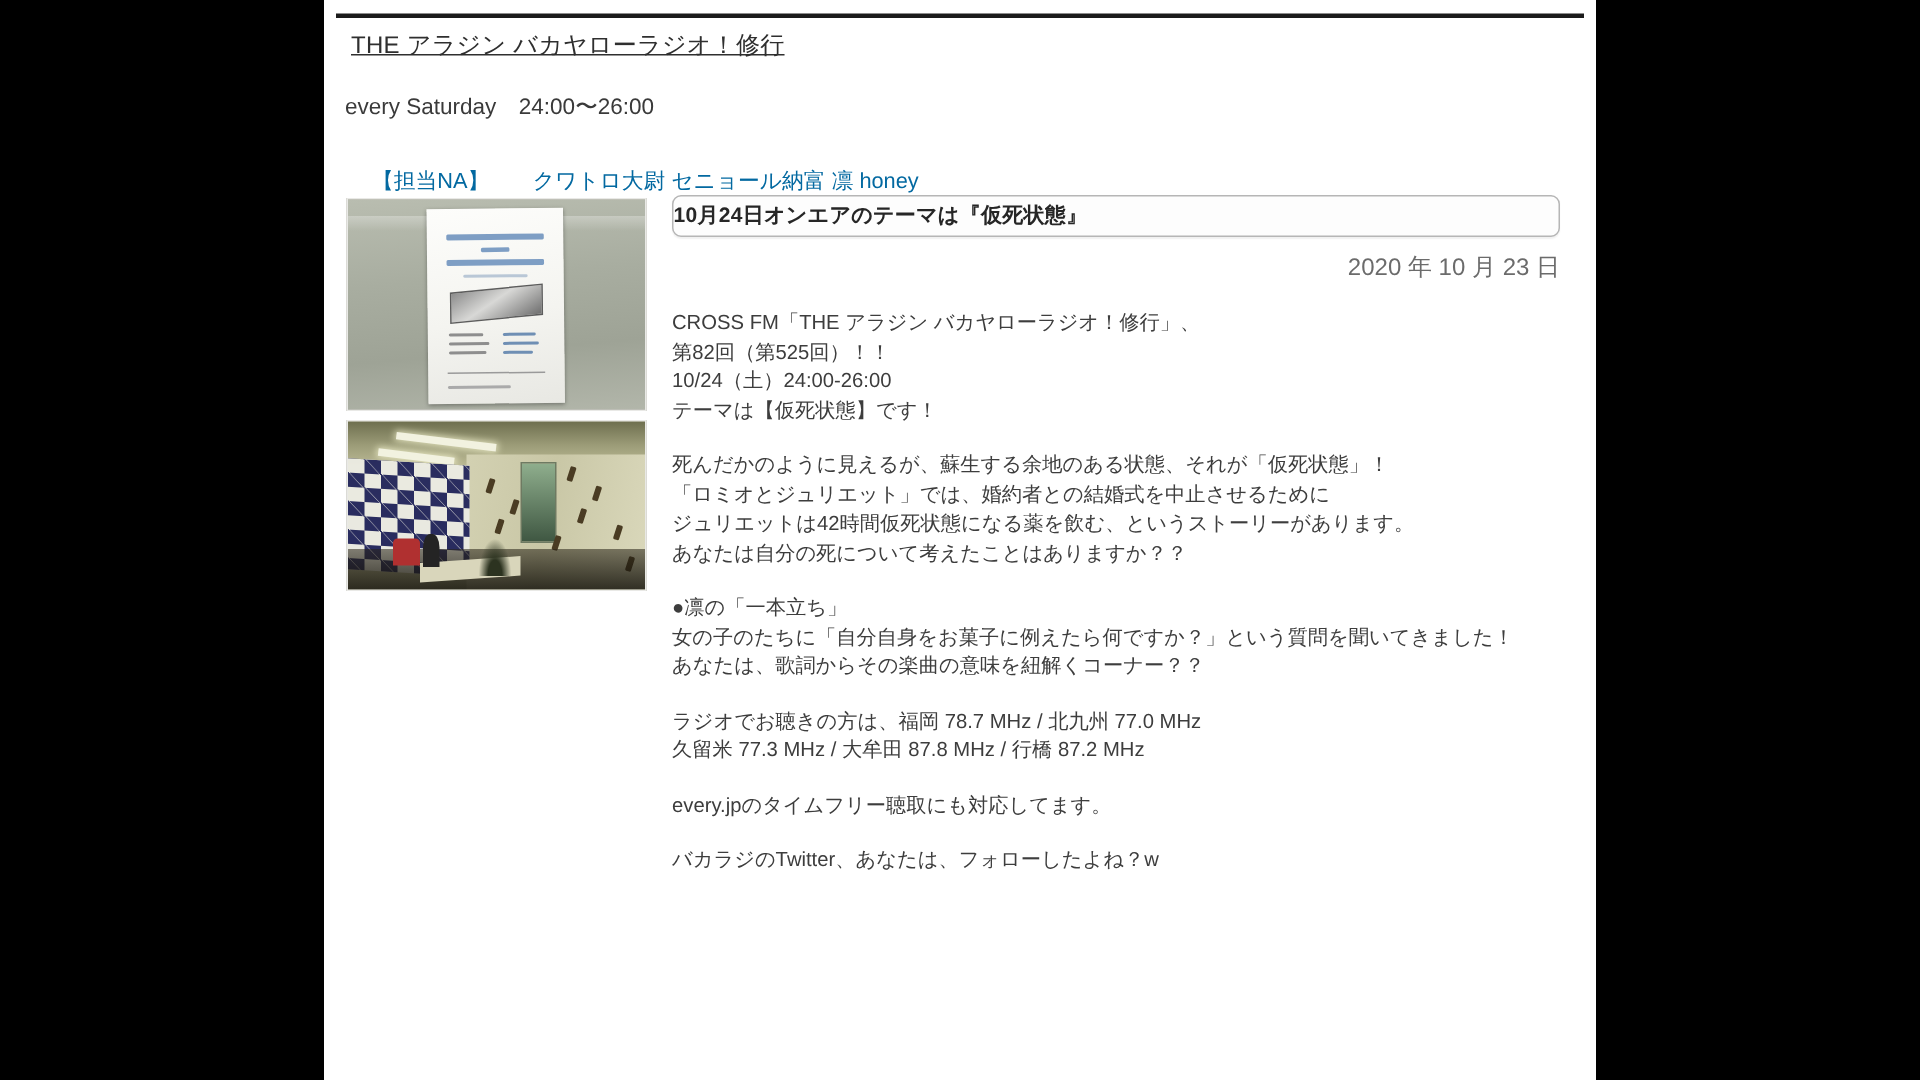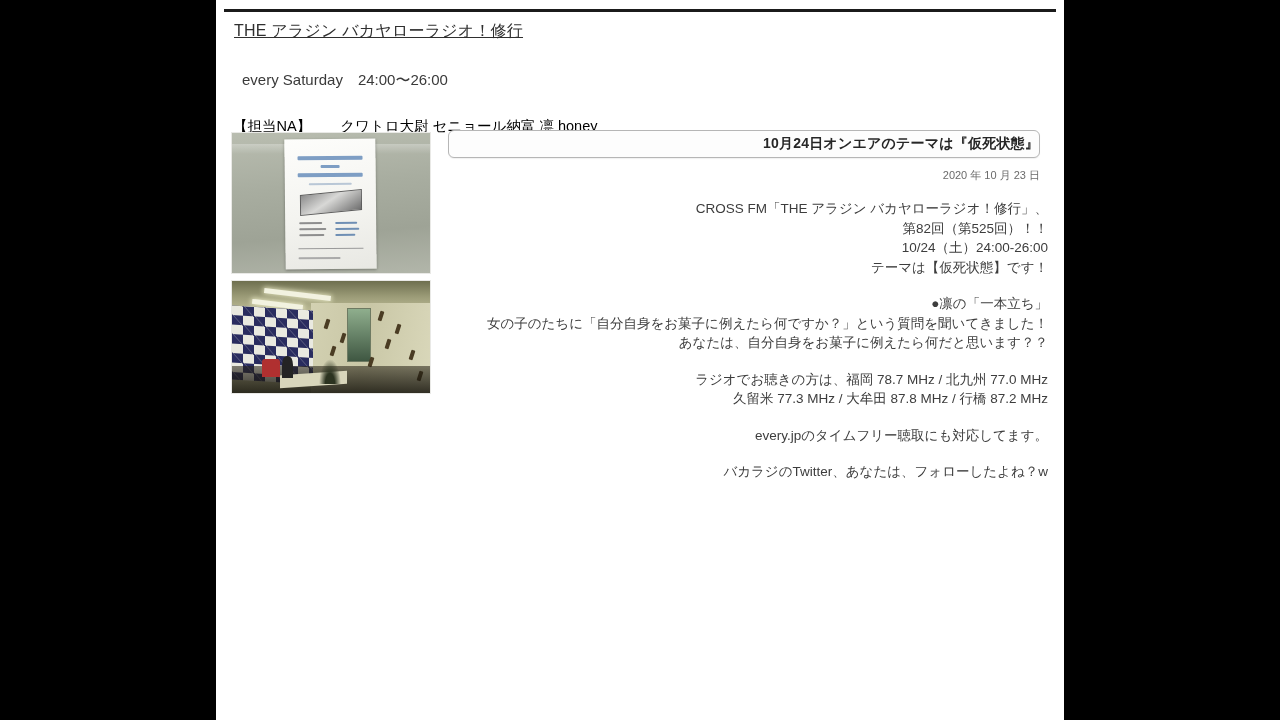--- a/index.html
+++ b/index.html
@@ -54,33 +54,33 @@
     padding: 0 0 0 14px;
     font-size: 16px;
     font-weight: 400;
     line-height: 22px;
     color: #2f2f2f;
     letter-spacing: .2px;
     white-space: nowrap;
     text-decoration: underline;
   }
   .airtime {
-    margin: 12px;
+    margin: 0;
     padding: 16px 0 0 14px;
     font-size: 15px;
     line-height: 20px;
     color: #3a3a3a;
     white-space: nowrap;
   }
   .crew {
-    margin: 0;
+    margin: 15px;
     padding: 14px 16px 0 17px;
     font-size: 14.5px;
     line-height: 20px;
-    color: #000000;
+    color: #0369a1;
     white-space: nowrap;
   }
 
   
   .media-col {
     position: absolute;
     left: 15px;
     top: 132px;
     width: 200px;
   }
@@ -246,43 +246,42 @@
 
   .theme-banner {
     width: 592px;
     height: 28px;
     border: 1px solid #b6b6b6;
     border-radius: 6px;
     background: #fdfdfd;
     box-shadow: 0 1px 1px rgba(0,0,0,.06);
     display: flex;
     align-items: center;
-    justify-content: flex-end;
+    justify-content: flex-start;
   }
   .theme-banner-text {
     font-size: 14px;
     font-weight: 700;
     color: #262626;
     letter-spacing: .2px;
     white-space: nowrap;
   }
 
   .post-date {
     width: 592px;
     text-align: right;
     padding-top: 10px;
-    font-size: 11px;
+    font-size: 16px;
     color: #6b6b6b;
     white-space: nowrap;
   }
 
   .body-copy {
     padding-top: 16px;
     width: 600px;
-    text-align: right;
   }
   .para {
     margin: 0 0 17px 0;
     font-size: 13.5px;
     line-height: 19.5px;
     color: #3d3d3d;
     white-space: pre-wrap;
   }
   .para:last-child { margin-bottom: 0; }
 </style>
@@ -354,23 +353,27 @@
         <span class="theme-banner-text">10月24日オンエアのテーマは『仮死状態』</span>
       </div>
 
       <div class="post-date">2020 年 10 月 23 日</div>
 
       <div class="body-copy">
         <p class="para">CROSS FM「THE アラジン バカヤローラジオ！修行」、
 第82回（第525回）！！
 10/24（土）24:00-26:00
 テーマは【仮死状態】です！</p>
+        <p class="para">死んだかのように見えるが、蘇生する余地のある状態、それが「仮死状態」！
+「ロミオとジュリエット」では、婚約者との結婚式を中止させるために
+ジュリエットは42時間仮死状態になる薬を飲む、というストーリーがあります。
+あなたは自分の死について考えたことはありますか？？</p>
         <p class="para">●凛の「一本立ち」
 女の子のたちに「自分自身をお菓子に例えたら何ですか？」という質問を聞いてきました！
-あなたは、自分自身をお菓子に例えたら何だと思います？？</p>
+あなたは、歌詞からその楽曲の意味を紐解くコーナー？？</p>
         <p class="para">ラジオでお聴きの方は、福岡 78.7 MHz / 北九州 77.0 MHz
 久留米 77.3 MHz / 大牟田 87.8 MHz / 行橋 87.2 MHz</p>
         <p class="para">every.jpのタイムフリー聴取にも対応してます。</p>
         <p class="para">バカラジのTwitter、あなたは、フォローしたよね？w</p>
 
       </div>
 
     </div>
 
   </div>

